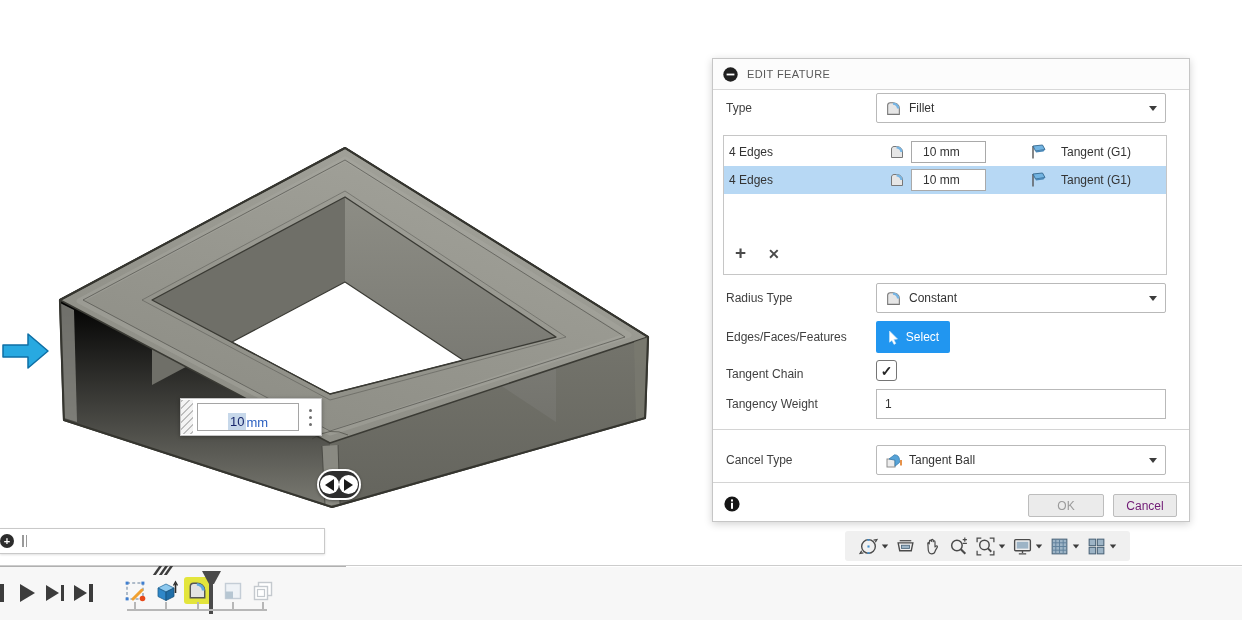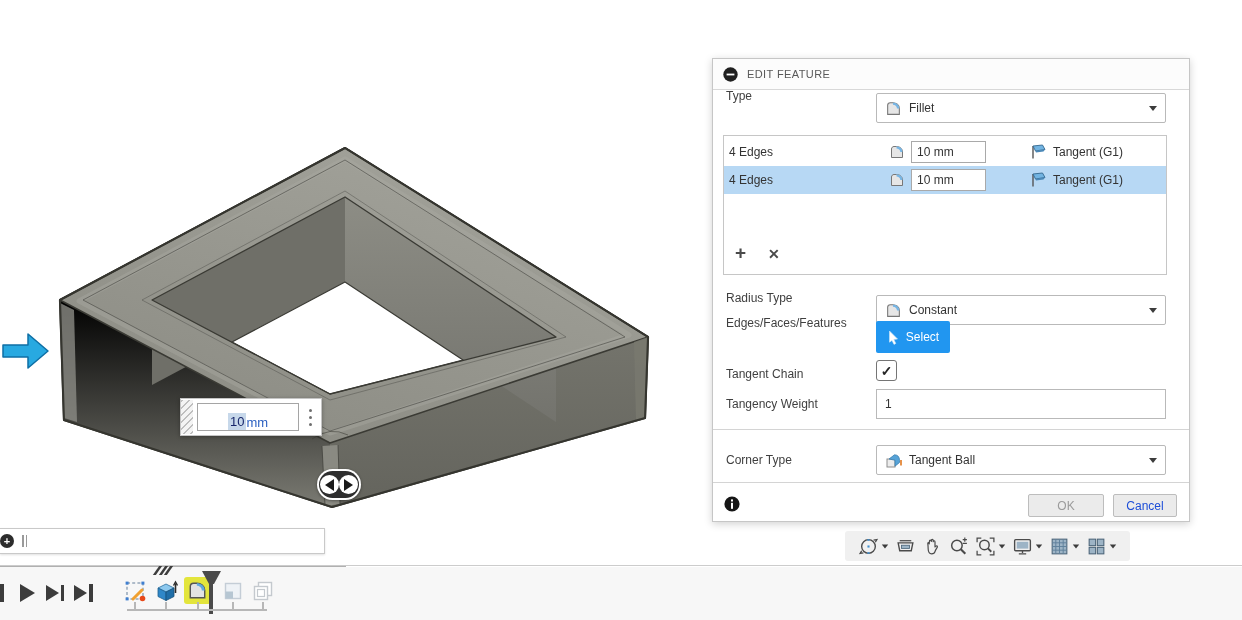--- a/index.html
+++ b/index.html
@@ -14,22 +14,22 @@
   .lbl{position:absolute;left:13px;line-height:30px;white-space:nowrap;color:#3f3f3f}
   .dropdown{position:absolute;left:163px;width:290px;height:30px;border:1px solid #b9b9b9;border-radius:2px;
     background:#fff;box-sizing:border-box;display:flex;align-items:center;gap:7px;padding:0 8px;cursor:default}
   .dropdown .dd-label{flex:1;color:#333}
   .caret{width:0;height:0;border-left:4px solid transparent;border-right:4px solid transparent;border-top:5px solid #3c3c3c}
   .listbox{position:absolute;left:10px;top:76px;width:444px;height:140px;border:1px solid #c6c6c6;background:#fff;box-sizing:border-box}
   .edge-row{position:absolute;left:0;right:0;height:28px;display:flex;align-items:center;padding-left:5px;box-sizing:border-box}
   .edge-row.selected{background:#b7d8f4}
   .edge-name{width:160px;color:#333}
   .edge-input{width:75px;height:22px;border:1px solid #a9a9a9;background:#fff;margin-left:6px;
-    display:flex;align-items:center;padding-left:5px;box-sizing:border-box;color:#333}
-  .edge-cont{margin-left:6px;color:#333}
+    display:flex;align-items:center;padding-left:11px;box-sizing:border-box;color:#333}
+  .edge-cont{margin-left:14px;color:#333}
   .flag-gap{margin-left:44px}
   .plusminus{position:absolute;font-weight:bold;color:#4a4a4a;cursor:default}
   .sep{position:absolute;left:0;right:0;height:1px;background:#d4d4d4}
   .btn{position:absolute;height:23px;border:1px solid #bdbdbd;border-radius:2px;background:#ebebeb;
     display:flex;align-items:center;justify-content:center;font-size:12px;box-sizing:border-box}
   .selbtn{position:absolute;left:163px;width:74px;height:32px;background:#2196f0;border-radius:2px;color:#fff;
     display:flex;align-items:center;justify-content:center;gap:6px;font-size:12px}
   .checkbox{position:absolute;left:163px;width:21px;height:21px;border:1.5px solid #757575;border-radius:3px;
     background:#fff;box-sizing:border-box;display:flex;align-items:center;justify-content:center}
   .checkbox span{font-size:14px;font-weight:bold;color:#262626;line-height:1}
@@ -149,21 +149,21 @@
 
 <div class="abs dialog">
   <div class="dlg-title">
     <svg width="15" height="15" viewBox="0 0 15 15">
       <circle cx="7.5" cy="7.5" r="7.2" fill="#202020"></circle>
         <rect x="3.6" y="6.6" width="7.8" height="1.8" fill="#fff"></rect>
     </svg>
     <span>EDIT FEATURE</span>
   </div>
 
-  <div class="lbl" style="top:22px">Type</div>
+  <div class="lbl" style="top:34px">Type</div>
   <div class="dropdown" style="top:34px">
     <svg width="17" height="17" viewBox="0 0 16 16">
       <path d="M2.5,13.5 L13.5,13.5 L13.5,8 C13.5,4.2 10.4,2.5 7.5,2.5 L5,2.5 C3.6,2.5 2.5,3.6 2.5,5 Z" fill="#e6e6e6" stroke="#777" stroke-width="1"></path>
       <path d="M7.5,2.5 C10.4,2.5 13.5,4.2 13.5,8 L11.3,8 C11.3,5.7 9.4,4.4 7.5,4.4 Z" fill="#76b5e4"></path>
     </svg>
     <span class="dd-label">Fillet</span>
     <i class="caret"></i>
   </div>
 
   <div class="listbox">
@@ -197,71 +197,71 @@
         <path d="M3,2 L12.5,1 L15,5.5 L5.5,7 Z" fill="#72b4e2" stroke="#33688f" stroke-width="0.9"></path>
         <path d="M5.5,7 L15,5.5 L13.5,7.5 L6,8.6 Z" fill="#4a88b8"></path>
       </svg>
       <span class="edge-cont">Tangent (G1)</span>
     </div>
     <div class="plusminus" style="left:11px;top:106px;font-size:19px">+</div>
     <div class="plusminus" style="left:44px;top:110px;font-size:14px">✕</div>
   </div>
 
   <div class="lbl" style="top:224px">Radius Type</div>
-  <div class="dropdown" style="top:236px">
+  <div class="dropdown" style="top:224px">
     <svg width="17" height="17" viewBox="0 0 16 16">
       <path d="M2.5,13.5 L13.5,13.5 L13.5,8 C13.5,4.2 10.4,2.5 7.5,2.5 L5,2.5 C3.6,2.5 2.5,3.6 2.5,5 Z" fill="#e6e6e6" stroke="#777" stroke-width="1"></path>
       <path d="M7.5,2.5 C10.4,2.5 13.5,4.2 13.5,8 L11.3,8 C11.3,5.7 9.4,4.4 7.5,4.4 Z" fill="#76b5e4"></path>
     </svg>
     <span class="dd-label">Constant</span>
     <i class="caret"></i>
   </div>
 
-  <div class="lbl" style="top:249px">Edges/Faces/Features</div>
+  <div class="lbl" style="top:263px">Edges/Faces/Features</div>
   <div class="selbtn" style="top:262px">
     <svg width="13" height="15" viewBox="0 0 13 15">
       <path d="M2.5,1 L10.5,9 L6.8,9.4 L8.8,13.4 L7,14.4 L5,10.4 L2.5,12.2 Z" fill="#fff" stroke="#cfe6f8" stroke-width="0.6"></path>
     </svg>
     <span>Select</span>
   </div>
 
   <div class="lbl" style="top:300px">Tangent Chain</div>
   <div class="checkbox" style="top:301px">
     <span>✓</span>
   </div>
 
   <div class="lbl" style="top:330px">Tangency Weight</div>
   <div class="txtinput" style="top:330px">
     <span>1</span>
   </div>
 
   <div class="sep" style="top:370px"></div>
 
-  <div class="lbl" style="top:386px">Corner Type</div>
+  <div class="lbl" style="top:386px">Cancel Type</div>
   <div class="dropdown" style="top:386px">
     <svg width="17" height="17" viewBox="0 0 17 17">
       <rect x="2" y="7" width="8" height="8" fill="#ececec" stroke="#8e8e8e" stroke-width="1"></rect>
       <path d="M4,7 L9.5,2.8 Q14.5,3 14.5,8.5 L14.5,10.5 L10,14.2 L10,8.2 Z" fill="#56a3d8" stroke="#3a7fae" stroke-width="0.8"></path>
       <rect x="15.2" y="8" width="1.6" height="5.5" fill="#e07820"></rect>
     </svg>
     <span class="dd-label">Tangent Ball</span>
     <i class="caret"></i>
   </div>
 
   <div class="sep" style="top:423px"></div>
 
   <svg class="abs" style="left:11px;top:437px" width="16" height="16" viewBox="0 0 16 16">
     <circle cx="8" cy="8" r="7.6" fill="#161616"></circle>
     <rect x="7" y="3.4" width="2" height="2.1" fill="#fff"></rect>
     <rect x="7" y="6.8" width="2" height="6" fill="#fff"></rect>
   </svg>
   <div class="btn" style="left:315px;top:435px;width:76px;color:#9b9b9b">
     <span>OK</span>
   </div>
-  <div class="btn" style="left:400px;top:435px;width:64px;color:#1d4ed8">
+  <div class="btn" style="left:400px;top:435px;width:64px;color:#701a75">
     <span>Cancel</span>
   </div>
 </div>
 
 <div class="abs navbar">
   <div class="nav-item">
     <svg width="21" height="21" viewBox="0 0 20 20">
       <circle cx="10" cy="10" r="6.5" fill="none" stroke="#4a4a4a" stroke-width="1.3"></circle>
       <path d="M16.5,6 L18,3.5 L14.8,4" fill="none" stroke="#4a4a4a" stroke-width="1.2"></path>
       <path d="M3.5,14 L2,16.5 L5.2,16" fill="none" stroke="#4a4a4a" stroke-width="1.2"></path>

